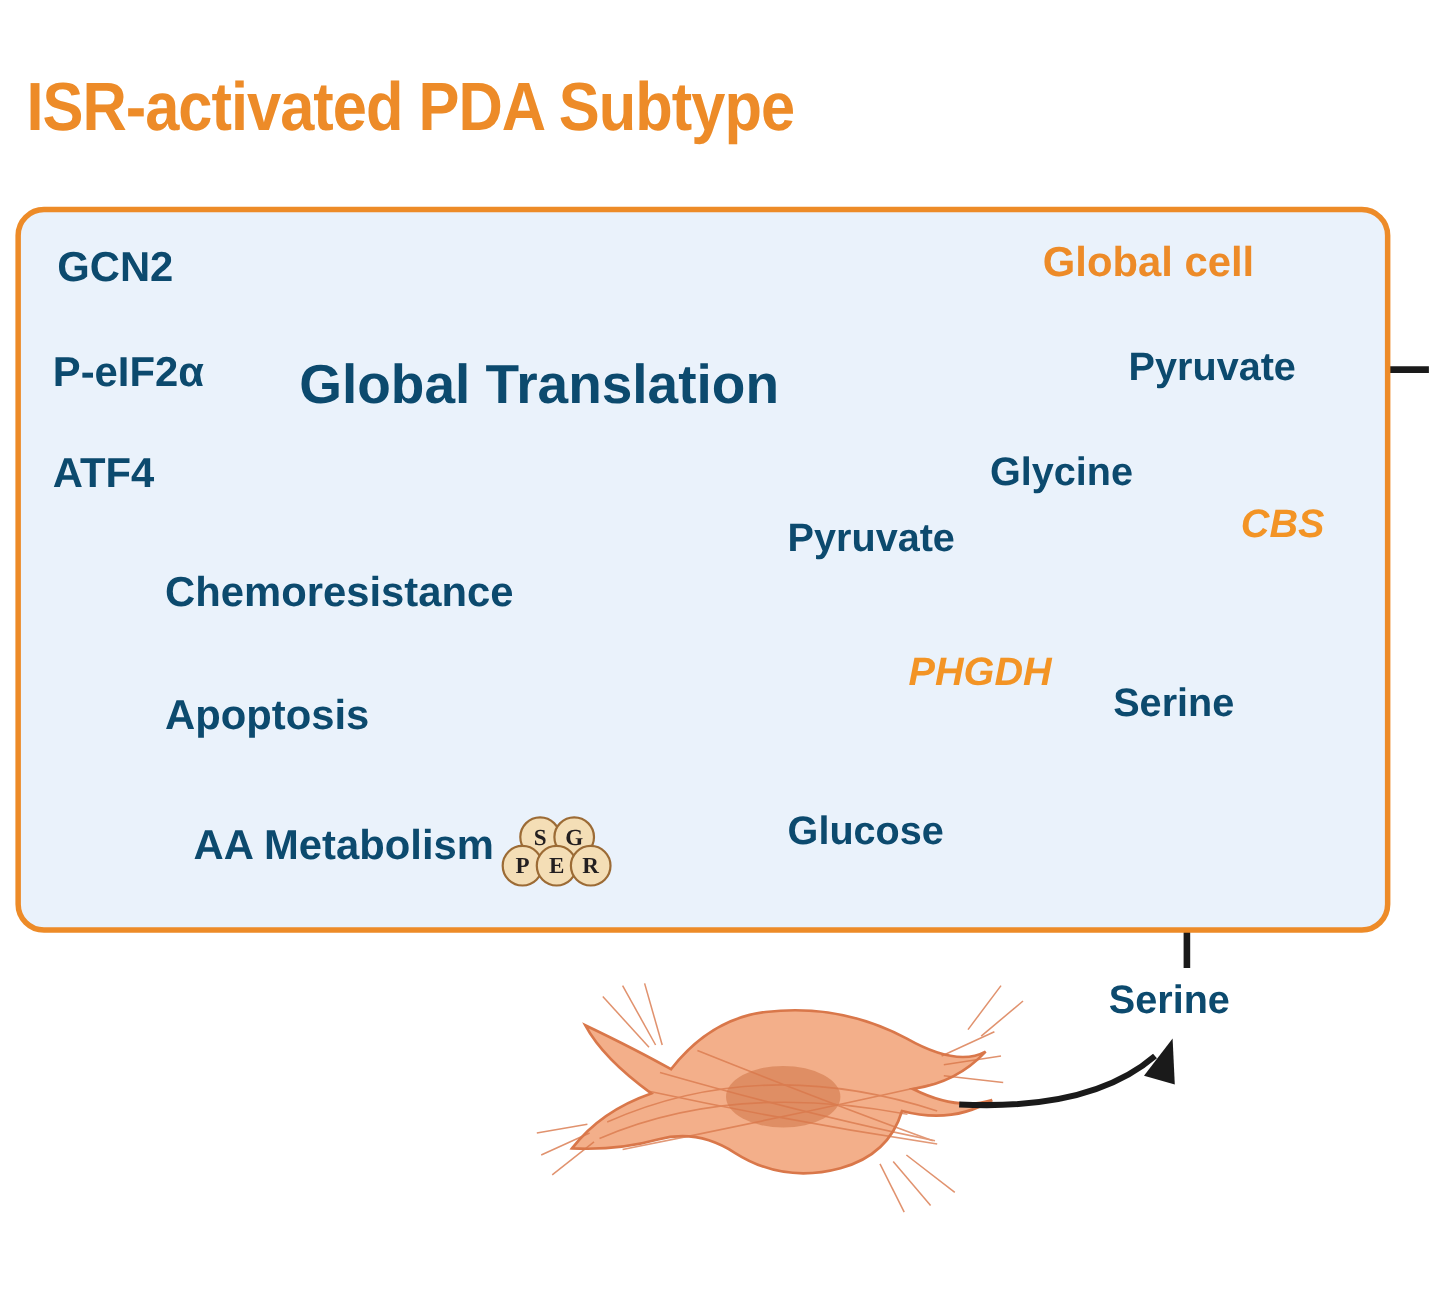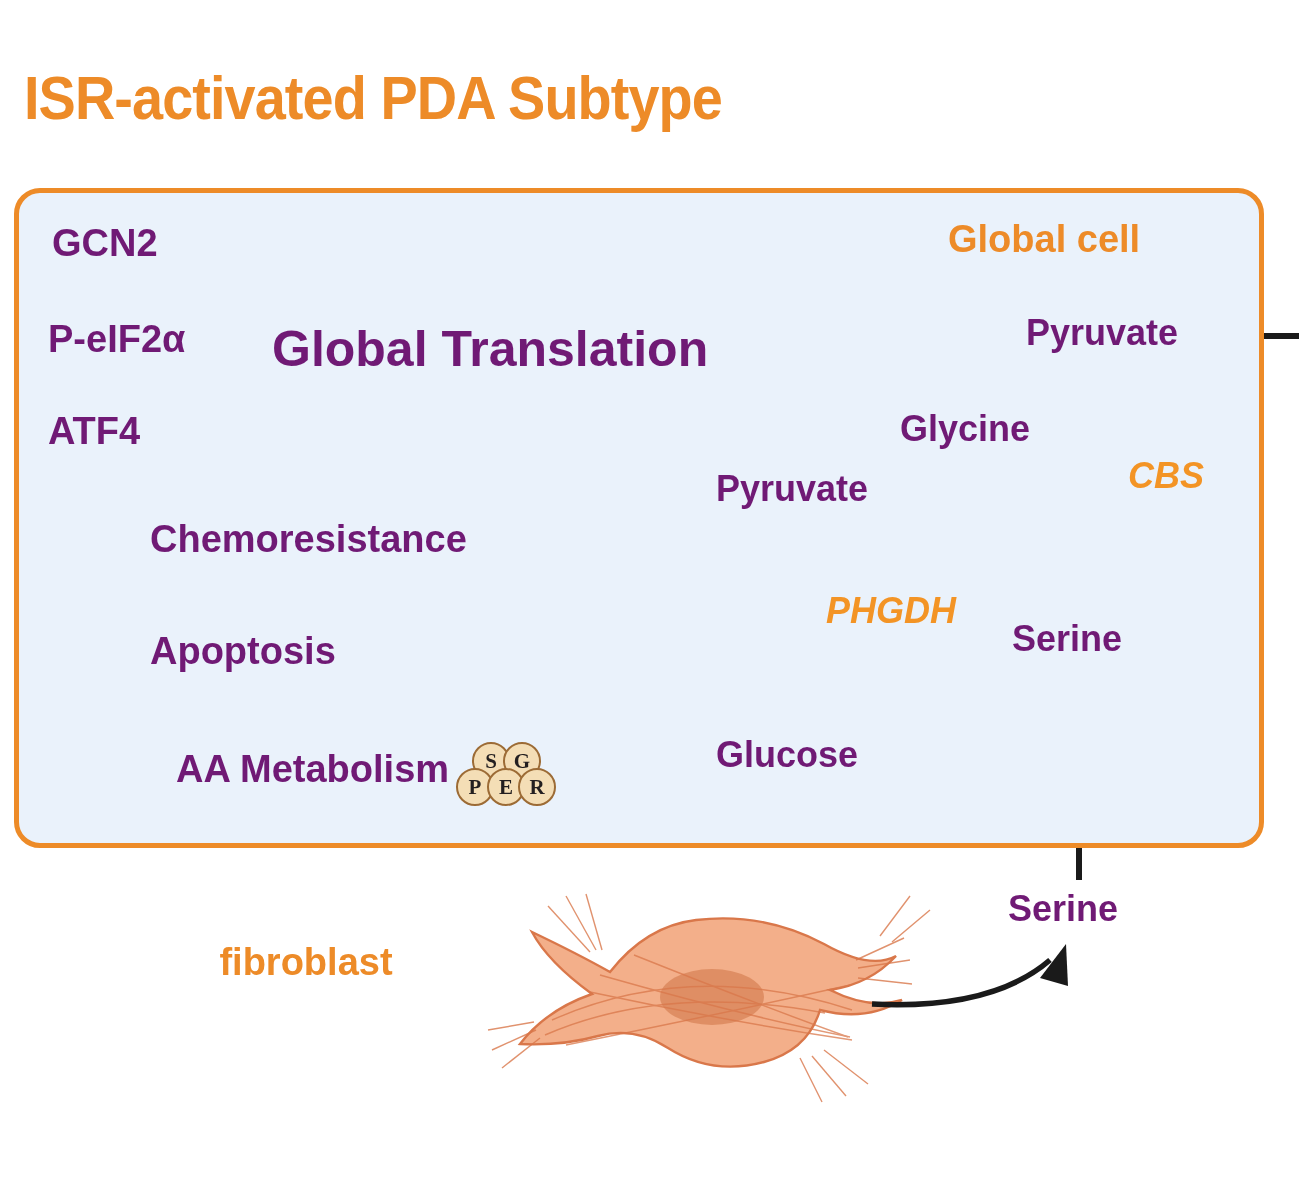--- a/index.html
+++ b/index.html
@@ -24,21 +24,21 @@
     border:5px solid #ED8B28;border-radius:26px;background:#EAF2FB;
     box-sizing:border-box;
   }
   #cancer-cell-label{
     position:absolute;left:948px;top:218px;
     font-size:38px;font-weight:bold;color:#ED8B28;white-space:nowrap;
   }
 
   
   .node{
-    position:absolute;color:#701a75;font-weight:bold;white-space:nowrap;
+    position:absolute;color:#0c4a6e;font-weight:bold;white-space:nowrap;
   }
   #n-gcn2   {left:52px; top:222px; font-size:38px;}
   #n-peif2a {left:48px; top:318px; font-size:38px;}
   #n-atf4   {left:48px; top:410px; font-size:38px;}
   #n-gt     {left:272px;top:320px; font-size:50px;text-align:right;}
   #n-chemo  {left:150px;top:518px; font-size:38px;}
   #n-apop   {left:150px;top:630px; font-size:38px;}
   #n-aameta {left:164px;top:748px; font-size:38px;margin-left:12px;}
 
   #n-pyruvate{left:716px;top:468px; font-size:36px;}
@@ -255,14 +255,13 @@
 <div class="enzyme" id="e-phgdh">PHGDH</div>
 <div class="enzyme" id="e-cbs">CBS</div>
 
 <div class="aa-circle" style="left:472px;top:742px;">S</div>
 <div class="aa-circle" style="left:503px;top:742px;">G</div>
 <div class="aa-circle" style="left:456px;top:768px;">P</div>
 <div class="aa-circle" style="left:487px;top:768px;">E</div>
 <div class="aa-circle" style="left:518px;top:768px;">R</div>
 
 <div id="caf-label">
-  <div>fibroblast</div>
 </div>
 
 </body></html>

